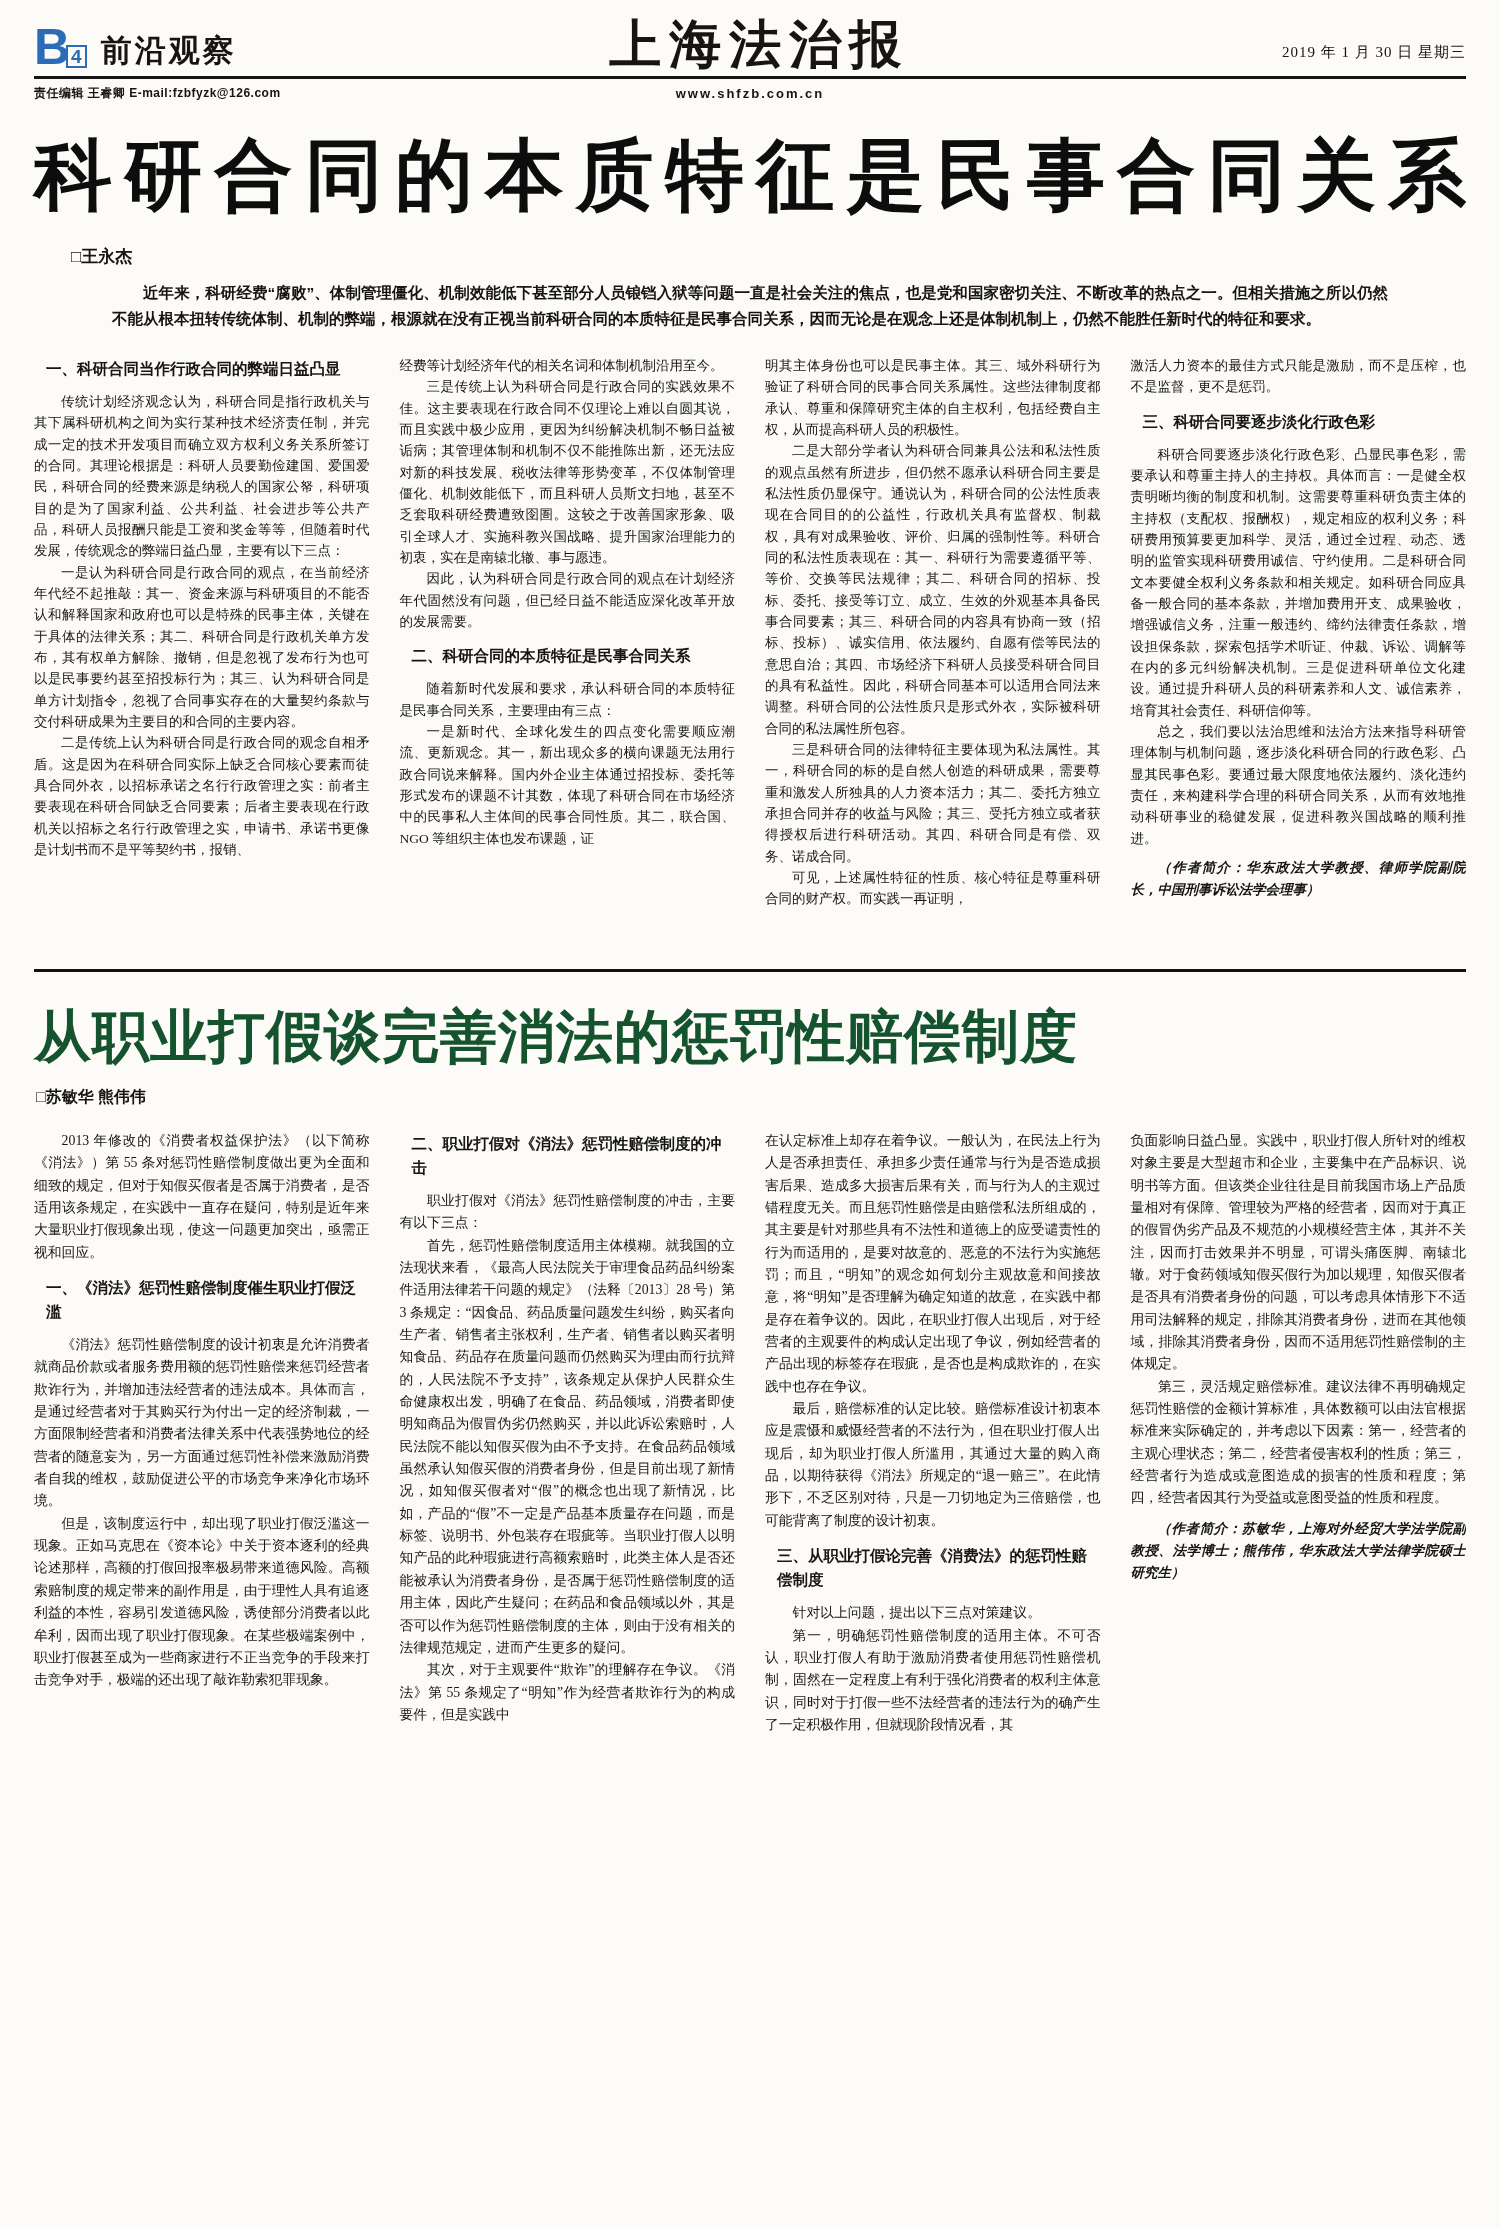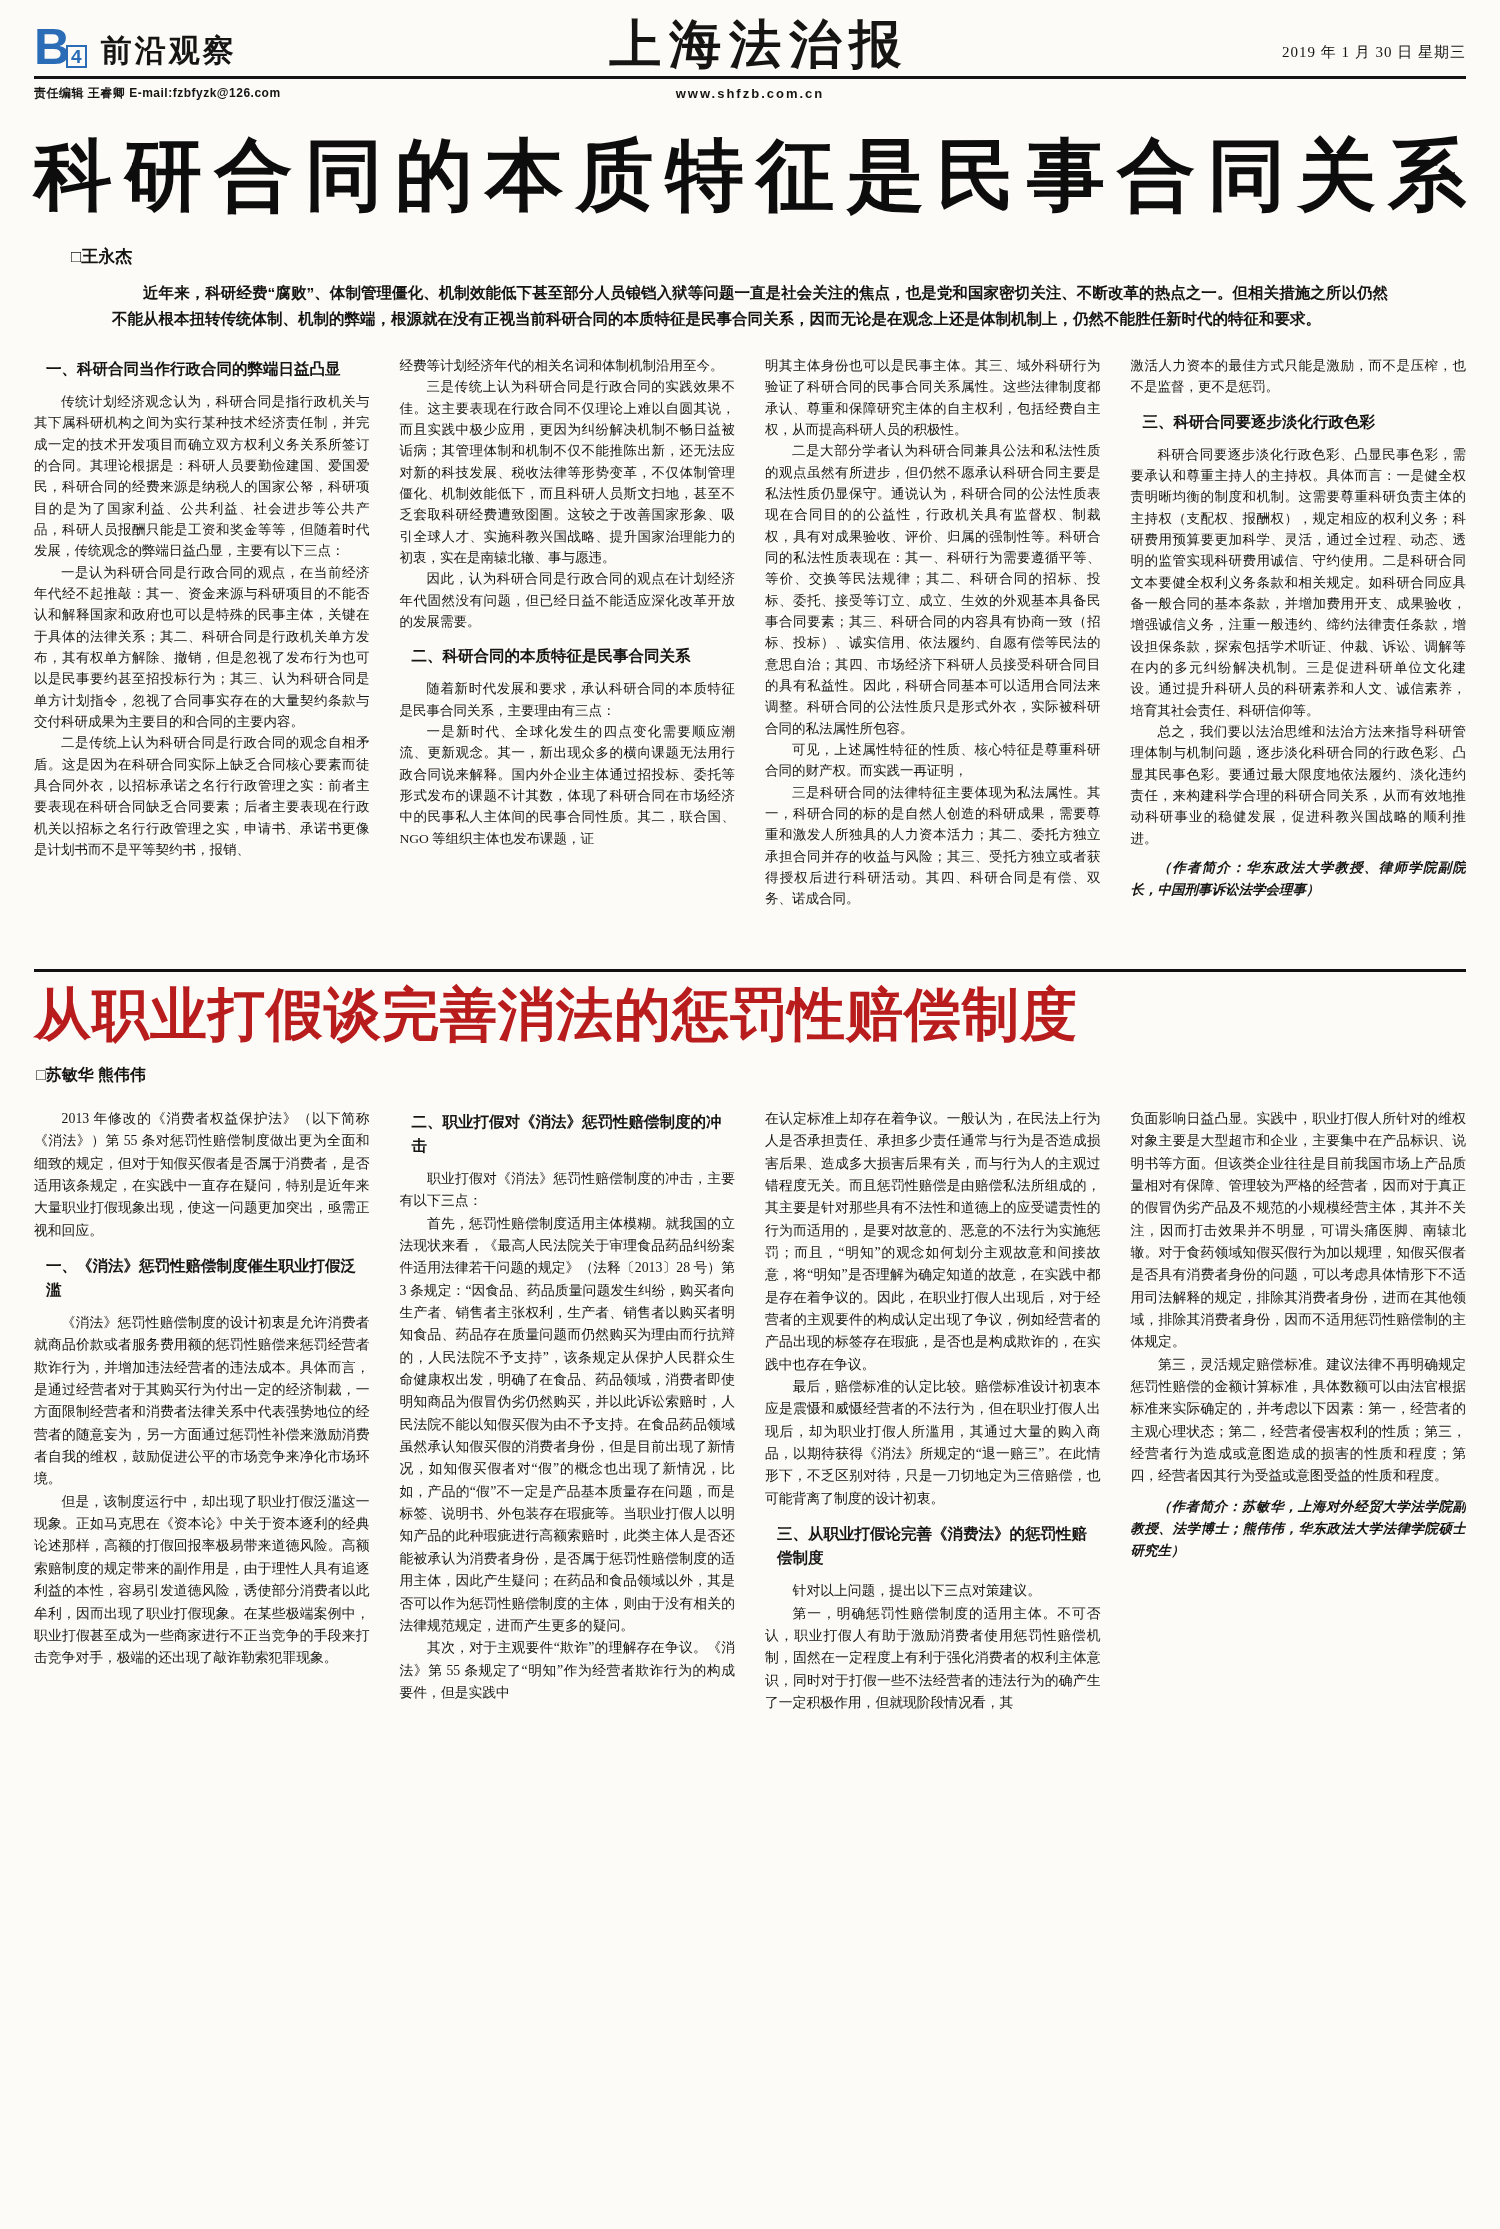--- a/index.html
+++ b/index.html
@@ -40,22 +40,22 @@
   .body-p.cont { text-indent:0; }
   .sec-heading {
     font-family:"Liberation Sans", sans-serif; font-weight:900; font-size:15.5px;
     line-height:1.55; margin:12px 0 10px 12px; text-align:left;
   }
   .col .sec-heading:first-child { margin-top:2px; }
   .bio { font-weight:bold; font-style:italic; text-indent:2em; margin-top:8px; font-size:13.5px; line-height:1.62; }
   
   .article-divider { border-top:3px solid #111; margin-top:18px; }
   .headline2 {
-    margin-top:11px; font-family:"Liberation Sans", sans-serif; font-weight:900; font-size:57px;
-    line-height:1.12; letter-spacing:1px; color:#b91c1c;
+    margin-top:33px; font-family:"Liberation Sans", sans-serif; font-weight:900; font-size:57px;
+    line-height:1.12; letter-spacing:1px; color:#14532d;
   }
   .author2 { margin:18px 0 0 2px; font-family:Liberation Sans, sans-serif; font-weight:bold; font-size:16px; }
   .cols-a2 .col { font-size:13.8px; line-height:1.62; }
 </style>
 </head>
 <body>
 
 <div class="page">
 
   <header>
@@ -93,22 +93,22 @@
           <p class="body-p cont">经费等计划经济年代的相关名词和体制机制沿用至今。</p>
           <p class="body-p">三是传统上认为科研合同是行政合同的实践效果不佳。这主要表现在行政合同不仅理论上难以自圆其说，而且实践中极少应用，更因为纠纷解决机制不畅日益被诟病；其管理体制和机制不仅不能推陈出新，还无法应对新的科技发展、税收法律等形势变革，不仅体制管理僵化、机制效能低下，而且科研人员斯文扫地，甚至不乏套取科研经费遭致囹圄。这较之于改善国家形象、吸引全球人才、实施科教兴国战略、提升国家治理能力的初衷，实在是南辕北辙、事与愿违。</p>
           <p class="body-p">因此，认为科研合同是行政合同的观点在计划经济年代固然没有问题，但已经日益不能适应深化改革开放的发展需要。</p>
           <div class="sec-heading">二、科研合同的本质特征是民事合同关系</div>
           <p class="body-p">随着新时代发展和要求，承认科研合同的本质特征是民事合同关系，主要理由有三点：</p>
           <p class="body-p">一是新时代、全球化发生的四点变化需要顺应潮流、更新观念。其一，新出现众多的横向课题无法用行政合同说来解释。国内外企业主体通过招投标、委托等形式发布的课题不计其数，体现了科研合同在市场经济中的民事私人主体间的民事合同性质。其二，联合国、NGO 等组织主体也发布课题，证</p>
         </div>
         <div class="col">
           <p class="body-p cont">明其主体身份也可以是民事主体。其三、域外科研行为验证了科研合同的民事合同关系属性。这些法律制度都承认、尊重和保障研究主体的自主权利，包括经费自主权，从而提高科研人员的积极性。</p>
           <p class="body-p">二是大部分学者认为科研合同兼具公法和私法性质的观点虽然有所进步，但仍然不愿承认科研合同主要是私法性质仍显保守。通说认为，科研合同的公法性质表现在合同目的的公益性，行政机关具有监督权、制裁权，具有对成果验收、评价、归属的强制性等。科研合同的私法性质表现在：其一、科研行为需要遵循平等、等价、交换等民法规律；其二、科研合同的招标、投标、委托、接受等订立、成立、生效的外观基本具备民事合同要素；其三、科研合同的内容具有协商一致（招标、投标）、诚实信用、依法履约、自愿有偿等民法的意思自治；其四、市场经济下科研人员接受科研合同目的具有私益性。因此，科研合同基本可以适用合同法来调整。科研合同的公法性质只是形式外衣，实际被科研合同的私法属性所包容。</p>
+          <p class="body-p">三是科研合同的法律特征主要体现为私法属性。其一，科研合同的标的是自然人创造的科研成果，需要尊重和激发人所独具的人力资本活力；其二、委托方独立承担合同并存的收益与风险；其三、受托方独立或者获得授权后进行科研活动。其四、科研合同是有偿、双务、诺成合同。</p>
           <p class="body-p">可见，上述属性特征的性质、核心特征是尊重科研合同的财产权。而实践一再证明，</p>
-          <p class="body-p">三是科研合同的法律特征主要体现为私法属性。其一，科研合同的标的是自然人创造的科研成果，需要尊重和激发人所独具的人力资本活力；其二、委托方独立承担合同并存的收益与风险；其三、受托方独立或者获得授权后进行科研活动。其四、科研合同是有偿、双务、诺成合同。</p>
         </div>
         <div class="col">
           <p class="body-p cont">激活人力资本的最佳方式只能是激励，而不是压榨，也不是监督，更不是惩罚。</p>
           <div class="sec-heading">三、科研合同要逐步淡化行政色彩</div>
           <p class="body-p">科研合同要逐步淡化行政色彩、凸显民事色彩，需要承认和尊重主持人的主持权。具体而言：一是健全权责明晰均衡的制度和机制。这需要尊重科研负责主体的主持权（支配权、报酬权），规定相应的权利义务；科研费用预算要更加科学、灵活，通过全过程、动态、透明的监管实现科研费用诚信、守约使用。二是科研合同文本要健全权利义务条款和相关规定。如科研合同应具备一般合同的基本条款，并增加费用开支、成果验收，增强诚信义务，注重一般违约、缔约法律责任条款，增设担保条款，探索包括学术听证、仲裁、诉讼、调解等在内的多元纠纷解决机制。三是促进科研单位文化建设。通过提升科研人员的科研素养和人文、诚信素养，培育其社会责任、科研信仰等。</p>
           <p class="body-p">总之，我们要以法治思维和法治方法来指导科研管理体制与机制问题，逐步淡化科研合同的行政色彩、凸显其民事色彩。要通过最大限度地依法履约、淡化违约责任，来构建科学合理的科研合同关系，从而有效地推动科研事业的稳健发展，促进科教兴国战略的顺利推进。</p>
           <p class="bio">（作者简介：华东政法大学教授、律师学院副院长，中国刑事诉讼法学会理事）</p>
         </div>
       </div>
   </article>

